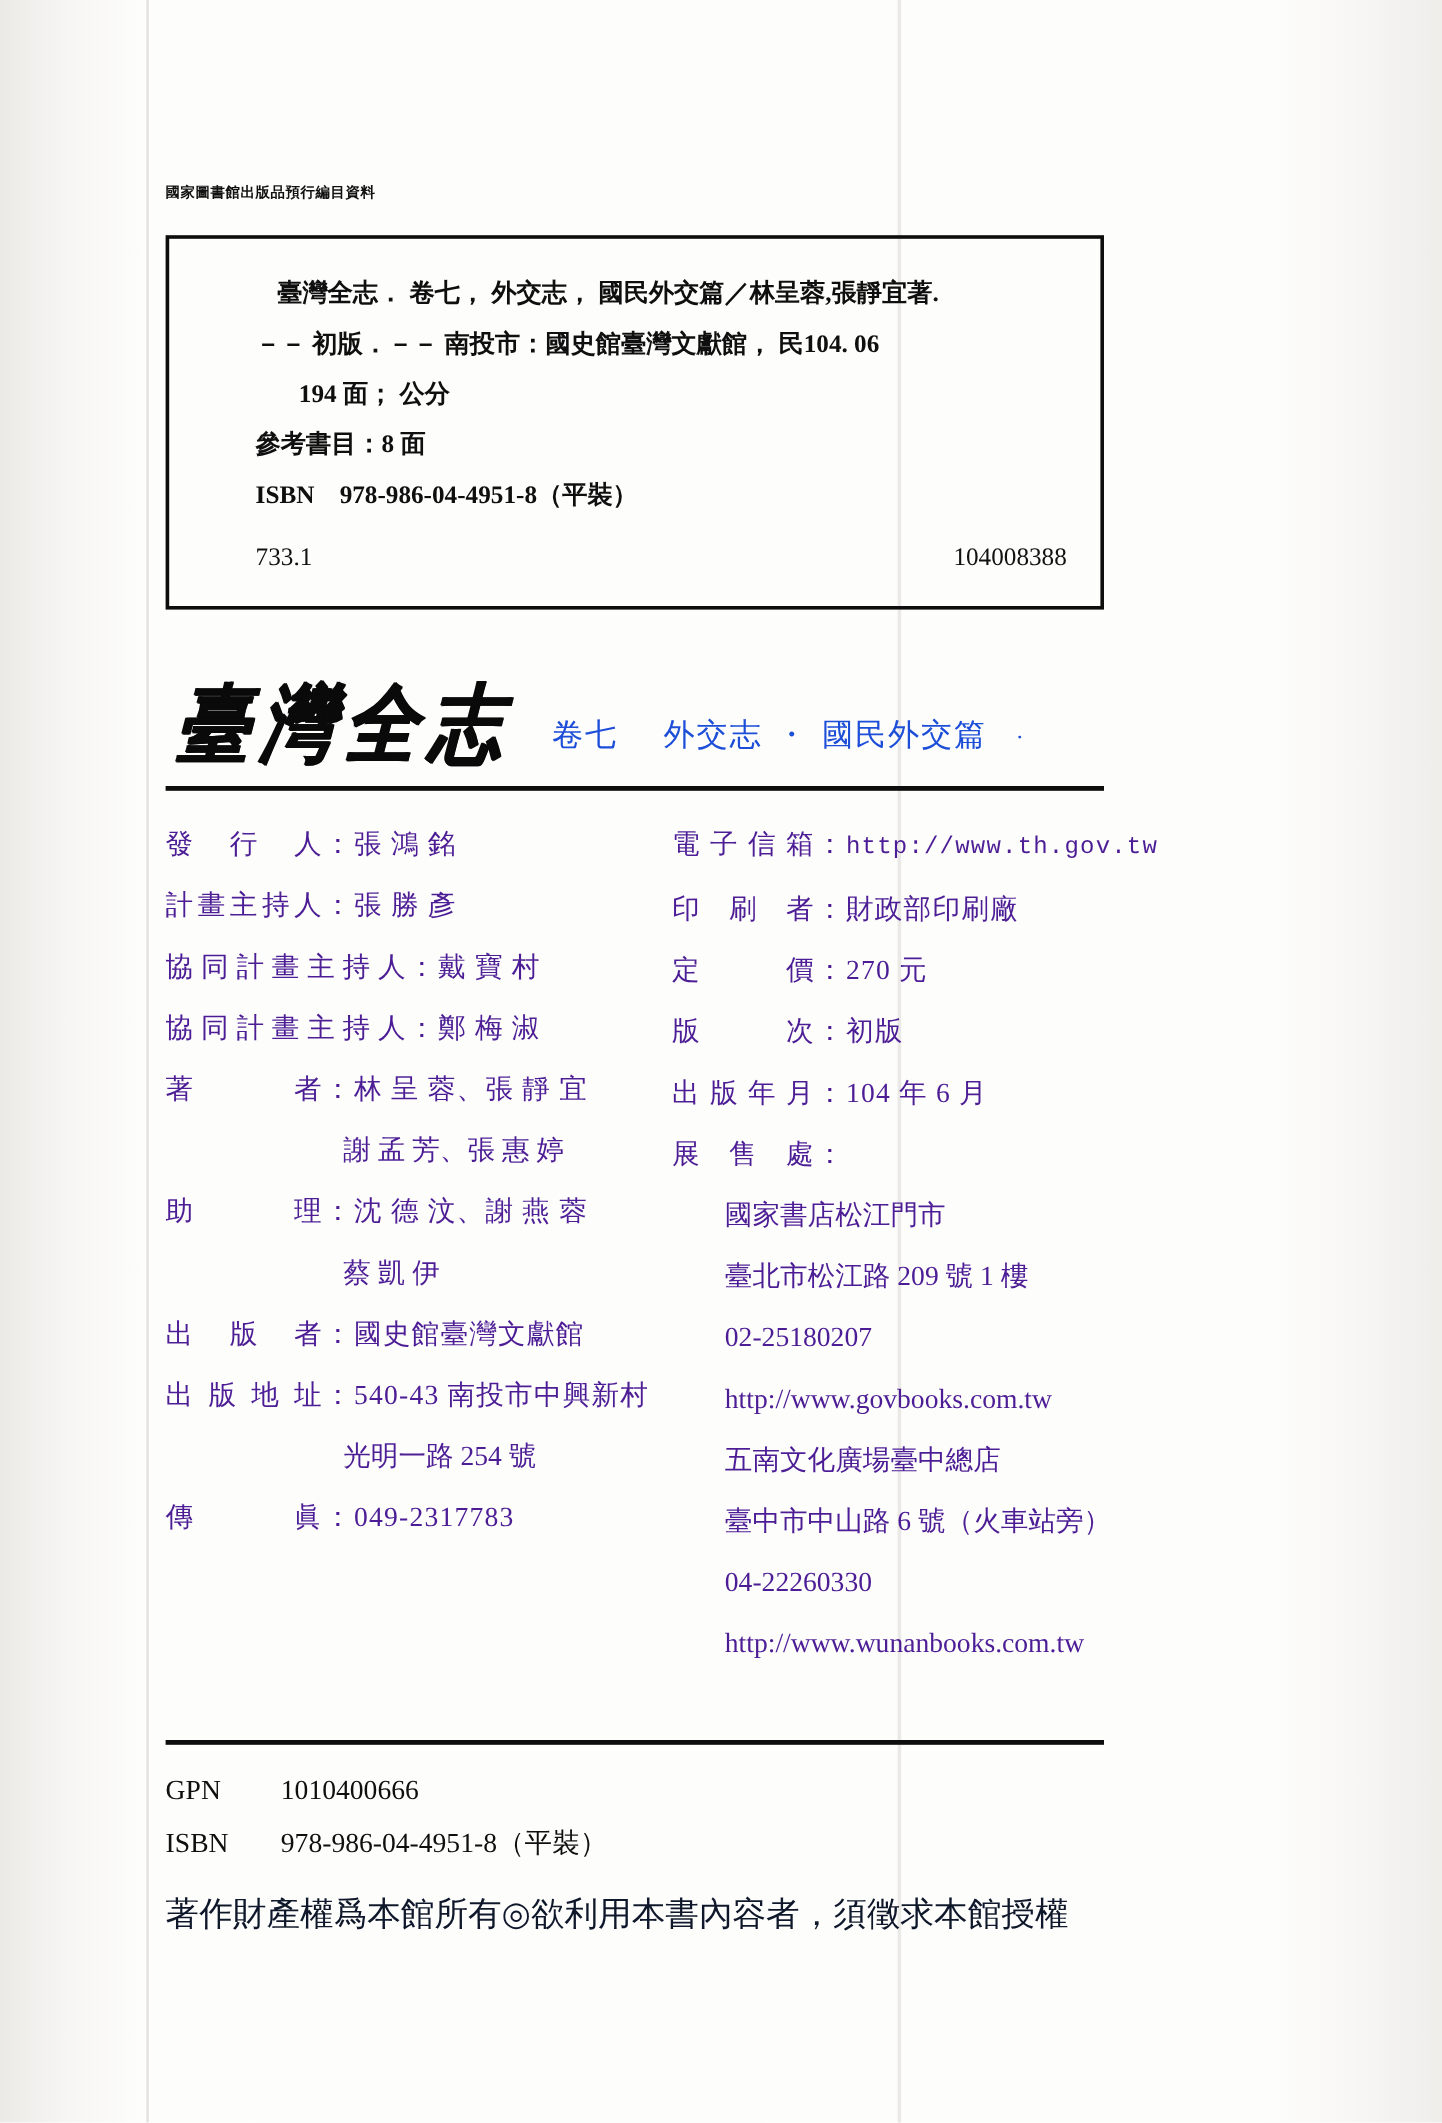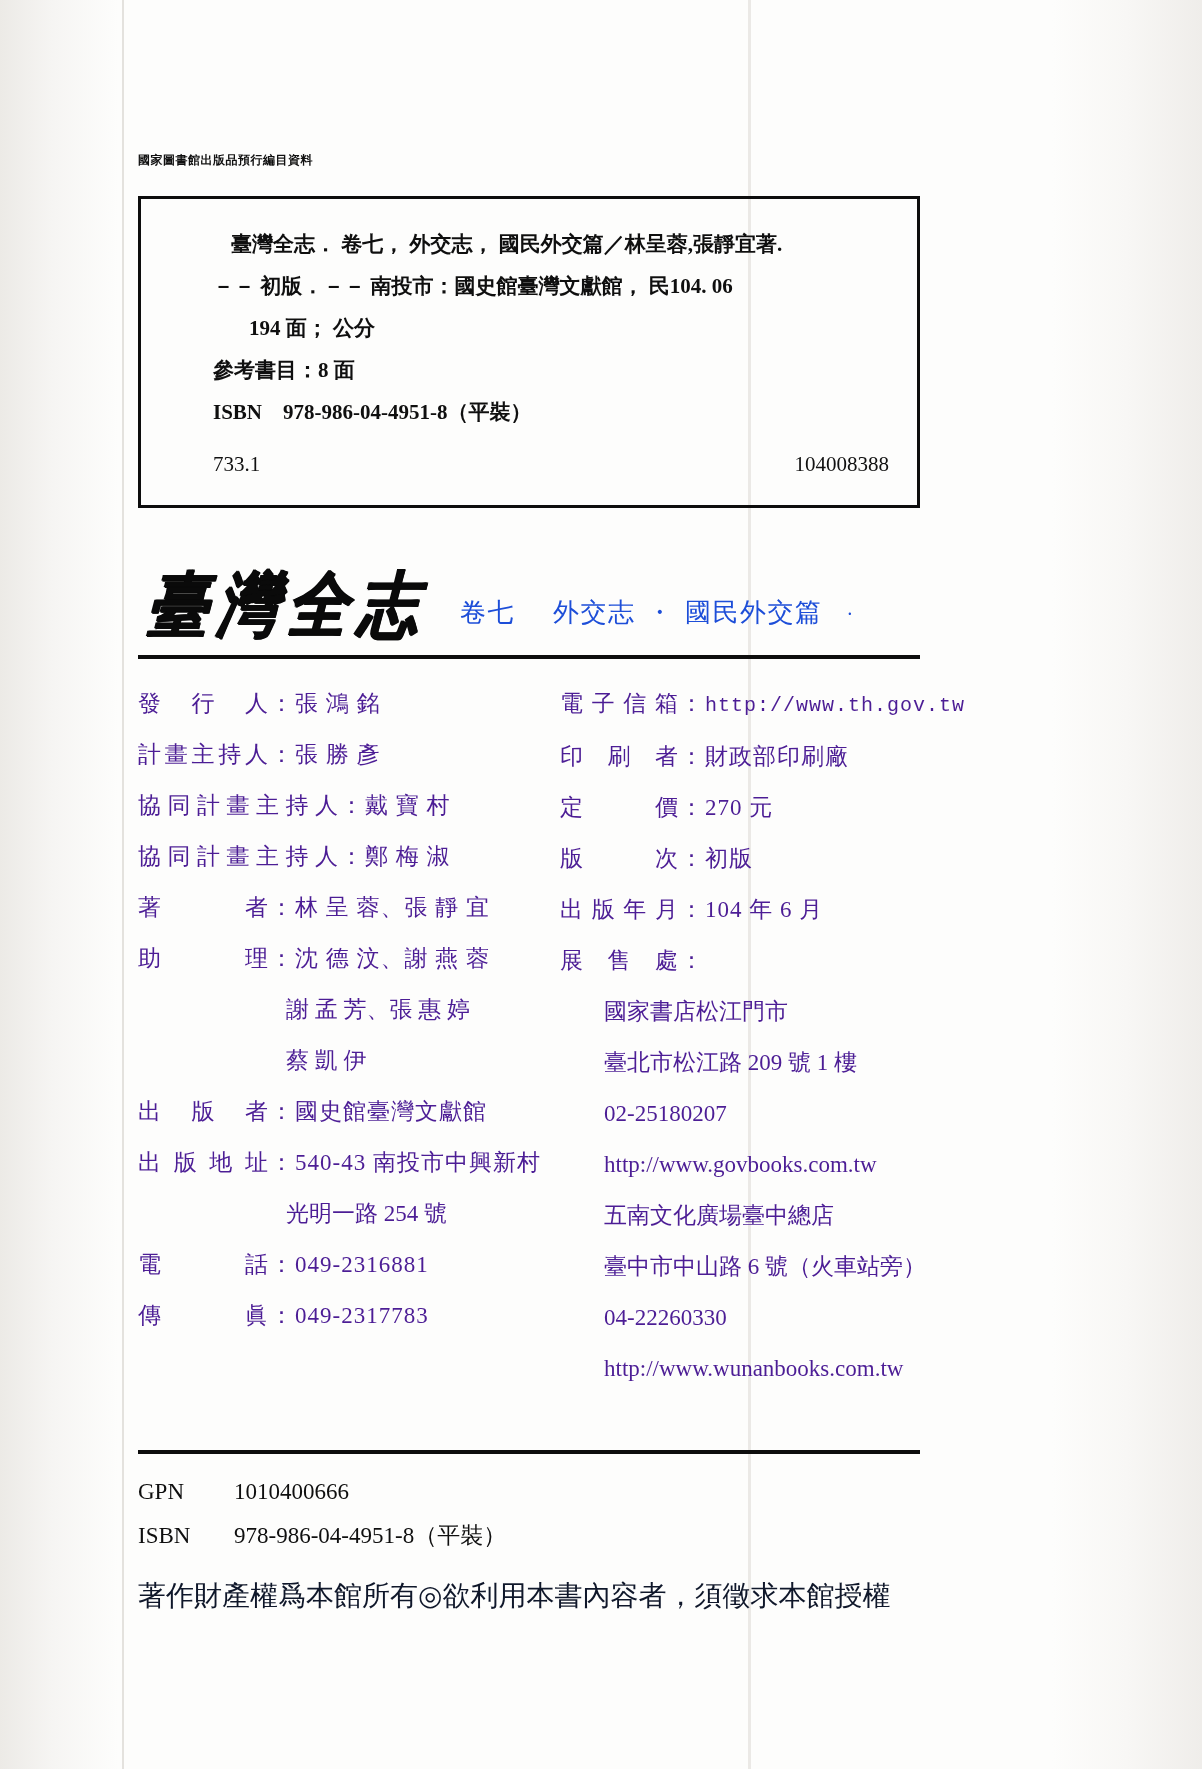--- a/index.html
+++ b/index.html
@@ -288,35 +288,32 @@
         </div>
         <div class="entry">
           <span class="lbl lbl-w-left-wide">協同計畫主持人</span><span class="sep">：</span><span class="val">戴 寶 村</span>
         </div>
         <div class="entry">
           <span class="lbl lbl-w-left-wide">協同計畫主持人</span><span class="sep">：</span><span class="val">鄭 梅 淑</span>
         </div>
         <div class="entry">
           <span class="lbl lbl-w-left">著　　　者</span><span class="sep">：</span><span class="val">林 呈 蓉、張 靜 宜</span>
         </div>
+        <div class="entry cont">謝 孟 芳、張 惠 婷</div>
         <div class="entry">
           <span class="lbl lbl-w-left">助　　　理</span><span class="sep">：</span><span class="val">沈 德 汶、謝 燕 蓉</span>
         </div>
-        <div class="entry cont">謝 孟 芳、張 惠 婷</div>
         <div class="entry cont">蔡 凱 伊</div>
         <div class="entry">
           <span class="lbl lbl-w-left">出　版　者</span><span class="sep">：</span><span class="val">國史館臺灣文獻館</span>
         </div>
         <div class="entry">
           <span class="lbl lbl-w-left">出 版 地 址</span><span class="sep">：</span><span class="val">540-43 南投市中興新村</span>
         </div>
         <div class="entry cont">光明一路 254 號</div>
-        <div class="entry">
-          <span class="lbl lbl-w-left">電　　　話</span><span class="sep">：</span><span class="val">049-2316881</span>
-        </div>
         <div class="entry">
           <span class="lbl lbl-w-left">傳　　　眞</span><span class="sep">：</span><span class="val">049-2317783</span>
         </div>
       </div>
 
       <div class="col-right">
         <div class="entry">
           <span class="lbl lbl-w-right">電 子 信 箱</span><span class="sep">：</span><span class="val mono">http://www.th.gov.tw</span>
         </div>
         <div class="entry">

